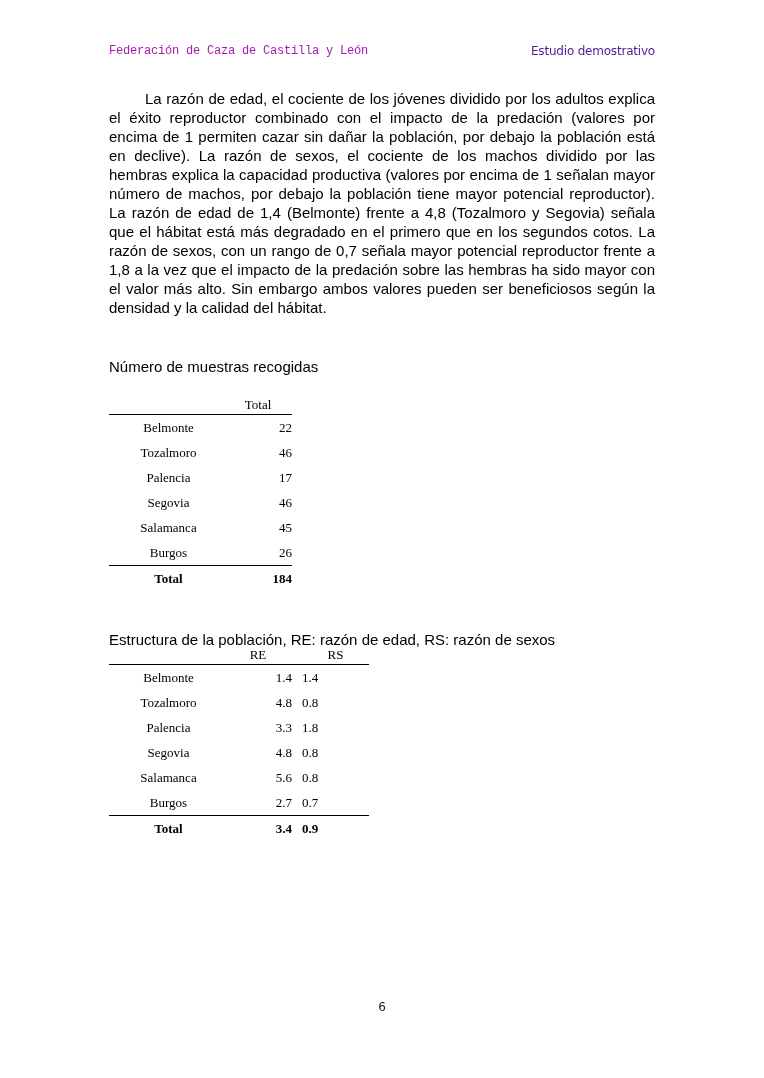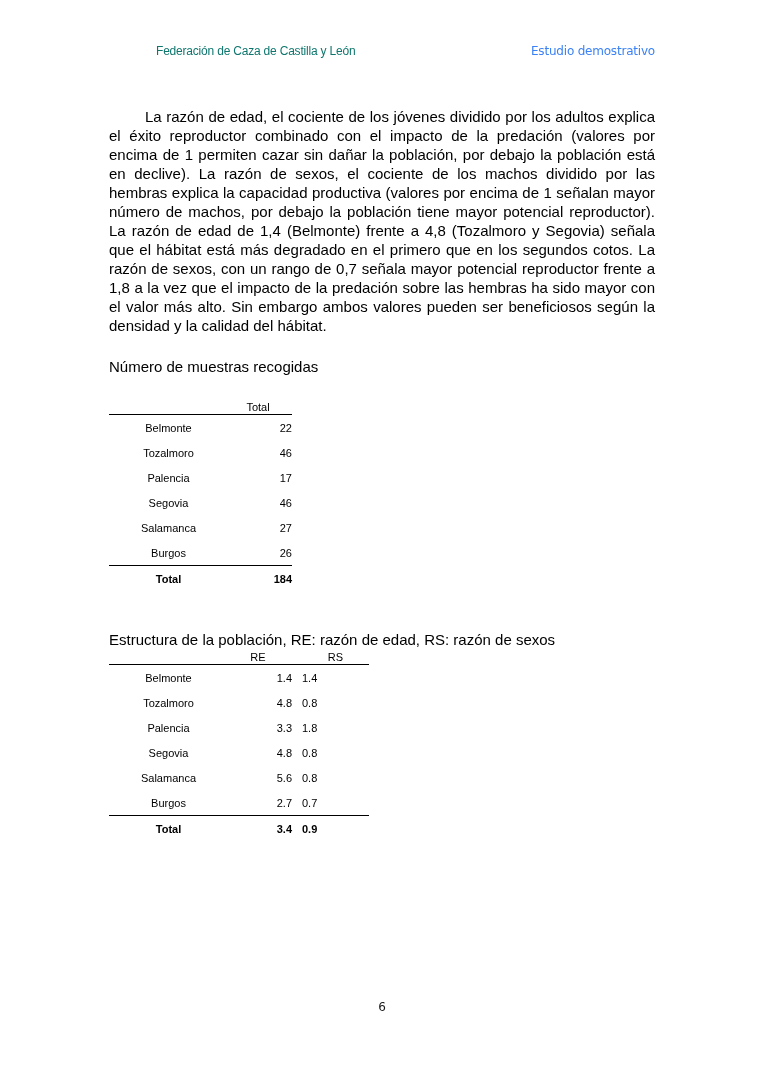--- a/index.html
+++ b/index.html
@@ -1,21 +1,21 @@
 <!DOCTYPE html>
 <html><head>
   <meta charset="utf-8">
   <style>
     html, body { margin: 0; padding: 0; background: #ffffff; }
     body { width: 764px; height: 1078px; position: relative; overflow: hidden; color: #000; }
-    .header-left { position: absolute; left: 109px; top: 44px; font-family: Liberation Sans, sans-serif; font-size: 12px; color: #0f766e; letter-spacing: -0.2px; margin-left: 47px; }
-    .header-right { position: absolute; right: 109px; top: 44px; font-family: "DejaVu Sans", sans-serif; font-size: 12px; color: #3b82f6; letter-spacing: -0.2px; }
-    .body-text { position: absolute; left: 109px; top: 107px; width: 546px; font-family: "Liberation Sans", sans-serif; font-size: 15px; line-height: 19px; text-align: justify; text-indent: 36px; margin: 0; }
+    .header-left { position: absolute; left: 109px; top: 44px; font-family: Liberation Mono, monospace; font-size: 12px; color: #a21caf; letter-spacing: -0.2px; }
+    .header-right { position: absolute; right: 109px; top: 44px; font-family: "DejaVu Sans", sans-serif; font-size: 12px; color: #4c1d95; letter-spacing: -0.2px; }
+    .body-text { position: absolute; left: 109px; top: 89px; width: 546px; font-family: "Liberation Sans", sans-serif; font-size: 15px; line-height: 19px; text-align: justify; text-indent: 36px; margin: 0; }
     .caption { position: absolute; left: 109px; font-family: Liberation Sans, sans-serif; font-size: 15px; margin: 0; }
-    table.data { position: absolute; left: 109px; border-collapse: collapse; font-family: Liberation Sans, sans-serif; font-size: 11px; }
+    table.data { position: absolute; left: 109px; border-collapse: collapse; font-family: Liberation Serif, serif; font-size: 13px; }
     table.data th { font-weight: normal; text-align: center; padding: 0; height: 21px; vertical-align: bottom; padding-bottom: 1px; }
     table.data td { padding: 0; height: 25px; }
     table.data td.name { padding-left: 4px; text-align: center; margin-left: 16px; }
     table.data td.num { text-align: right; }
     table.data thead tr { border-bottom: 1.5px solid #000; }
     table.data tr.last-row { border-bottom: 1.5px solid #000; }
     table.data tr.total-row td { font-weight: bold; }
     .page-number { position: absolute; left: 0; width: 764px; top: 1000px; text-align: center; font-family: "DejaVu Sans", sans-serif; font-size: 12px; color: #1a1a1a; }
   </style>
 </head>
@@ -51,21 +51,21 @@
     <tr>
       <td class="name">Palencia</td>
       <td class="num">17</td>
     </tr>
     <tr>
       <td class="name">Segovia</td>
       <td class="num">46</td>
     </tr>
     <tr>
       <td class="name">Salamanca</td>
-      <td class="num">27</td>
+      <td class="num">45</td>
     </tr>
     <tr class="last-row">
       <td class="name">Burgos</td>
       <td class="num">26</td>
     </tr>
     <tr class="total-row">
       <td class="name">Total</td>
       <td class="num">184</td>
     </tr>
   </tbody>

